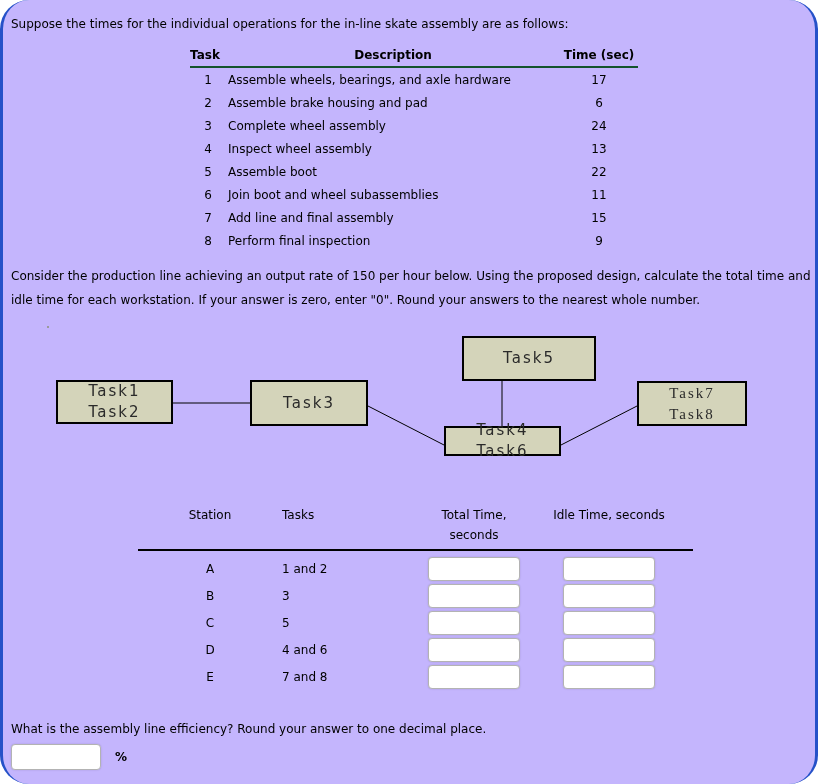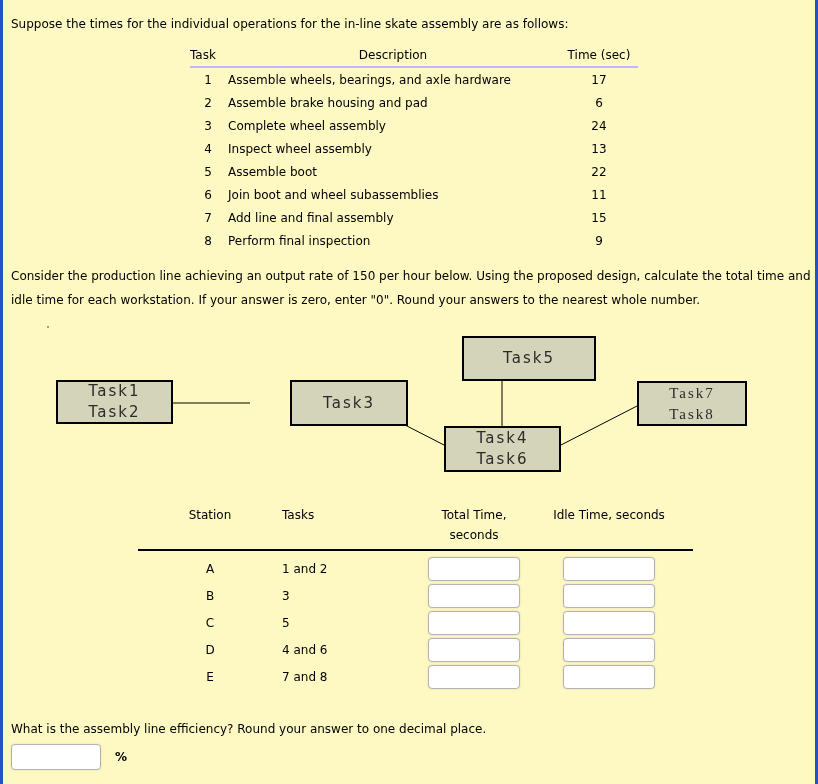--- a/index.html
+++ b/index.html
@@ -1,31 +1,32 @@
 <!DOCTYPE html>
 <html><head>
 <meta charset="utf-8">
 <style>
   html,body{margin:0;padding:0;background:#fff;}
   .page{
     position:relative;
     width:818px;height:784px;
     box-sizing:border-box;
-    background:#fef9c3;
+    background:#c4b5fd;
     border-left:3px solid #2551c8;
     border-right:3px solid #2551c8;
     font-family:"DejaVu Sans","Liberation Sans",sans-serif;
     font-size:12px;color:#000;
     overflow:hidden;
+    border-radius:29px;
   }
   .intro{position:absolute;top:17px;left:8px;width:800px;line-height:15px;}
 
   
   .task-table{position:absolute;top:48px;left:187px;border-collapse:collapse;table-layout:fixed;width:448px;}
-  .task-table th{font-weight:normal;padding:0 0 4px 0;border-bottom:2px solid #c4b5fd;line-height:14px;}
+  .task-table th{font-weight:bold;padding:0 0 4px 0;border-bottom:2px solid #14532d;line-height:14px;}
   .task-table th.h-task{text-align:left;}
   .task-table th.h-desc{text-align:center;}
   .task-table th.h-time{text-align:center;}
   .task-table td{height:23px;vertical-align:middle;padding:0;}
   .task-table td.num{text-align:right;padding-right:14px;}
   .task-table td.desc{text-align:left;padding-left:2px;}
   .task-table td.time{text-align:center;}
 
   .instructions{position:absolute;top:264px;left:8px;width:804px;line-height:24px;}
 
@@ -33,23 +34,23 @@
   .diagram{position:absolute;top:325px;left:0;width:818px;height:160px;}
   .diagram svg{position:absolute;top:0;left:0;}
   .dbox{
     position:absolute;box-sizing:border-box;
     background:#d4d4ba;border:2px solid #000;
     display:flex;flex-direction:column;align-items:center;justify-content:center;
     font-size:15px;letter-spacing:2px;color:#2a2a2a;line-height:21px;text-align:center;
   }
   .dbox span:empty{display:none;}
   .box-a{left:53px;top:55px;width:117px;height:44px;}
-  .box-b{left:247px;top:55px;width:118px;height:46px;margin-left:40px;}
+  .box-b{left:247px;top:55px;width:118px;height:46px;}
   .box-c{left:459px;top:11px;width:134px;height:45px;}
-  .box-d{left:441px;top:101px;width:117px;height:46px;}
+  .box-d{left:441px;top:101px;width:117px;height:30px;}
   .box-e{left:634px;top:56px;width:110px;height:45px;font-family:Liberation Serif, serif;}
   .stray-dot{position:absolute;left:44px;top:1px;width:2px;height:2px;background:#9a9a9a;}
 
   
   .station-table{position:absolute;top:505px;left:135px;border-collapse:collapse;table-layout:fixed;width:555px;}
   .station-table th{font-weight:normal;vertical-align:top;padding:0 0 4px 0;border-bottom:2px solid #000;line-height:20px;}
   .station-table th.h-station{text-align:center;}
   .station-table th.h-tasks{text-align:left;}
   .station-table th.h-total{text-align:center;}
   .station-table th.h-idle{text-align:center;}

